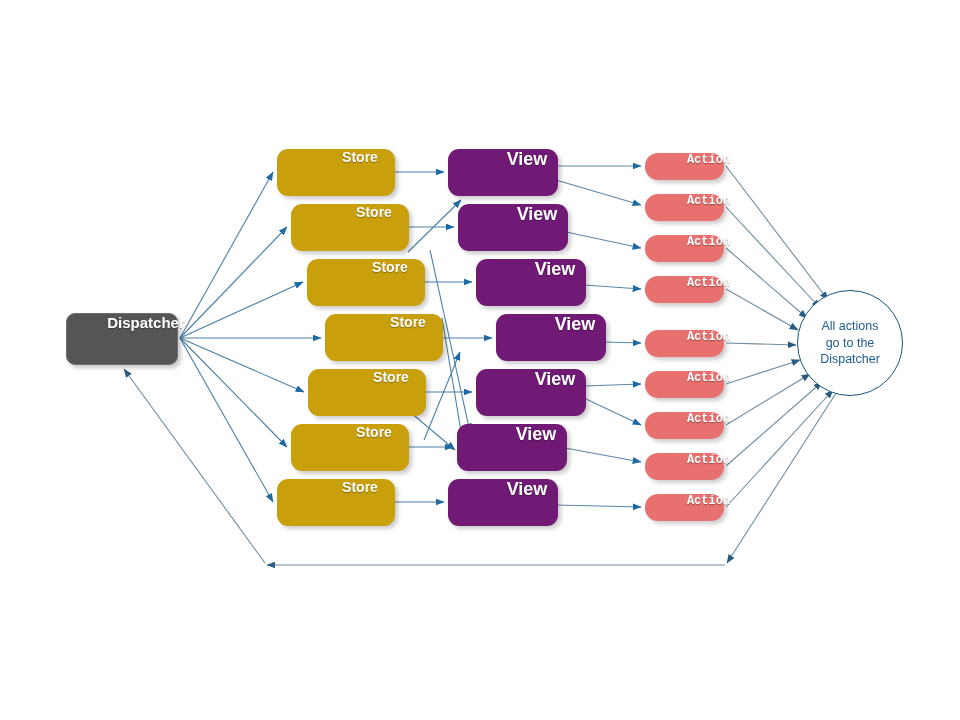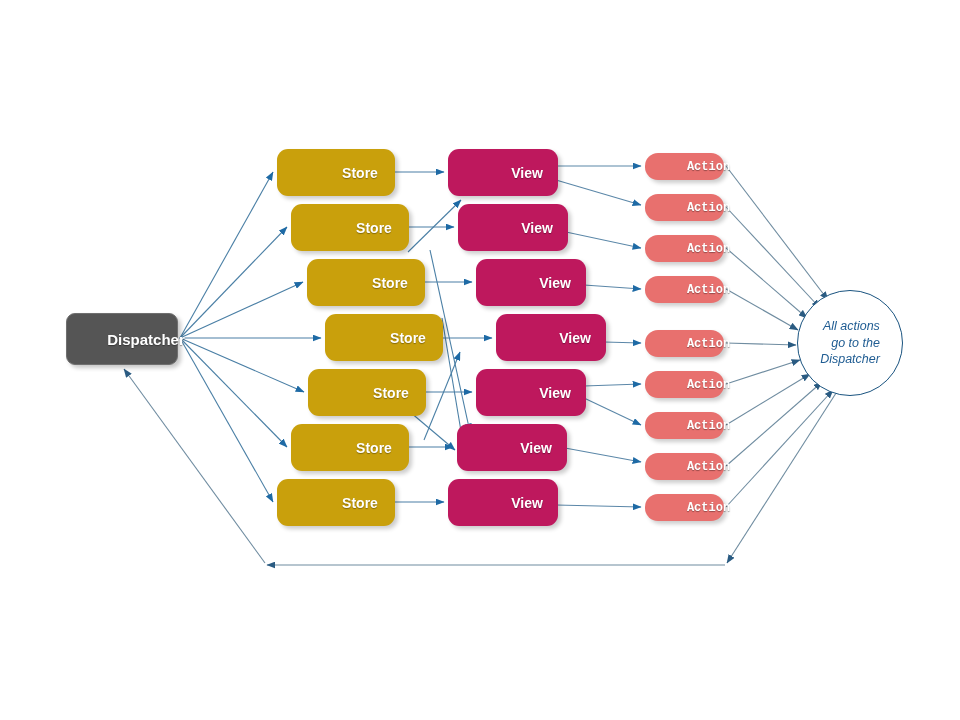--- a/index.html
+++ b/index.html
@@ -18,21 +18,20 @@
   #wires {
     position: absolute;
     left: 0; top: 0;
     width: 960px; height: 720px;
     pointer-events: none;
   }
   .node {
     position: absolute;
     box-sizing: border-box;
     display: flex;
-    align-items: center;
     justify-content: center;
     color: #ffffff;
     font-weight: bold;
     text-shadow: 0 1px 1px rgba(0,0,0,0.35);
     z-index: 3;
     padding-left: 48px;
   }
   .node-dispatcher {
     background: #555555;
     border: 1px solid #6f6f6f;
@@ -40,47 +39,46 @@
     font-size: 15px;
     box-shadow: 3px 3px 4px rgba(0,0,0,0.22);
   }
   .node-store {
     background: #C9A00C;
     border-radius: 11px;
     font-size: 14px;
     box-shadow: 3px 3px 4px rgba(0,0,0,0.20);
   }
   .node-view {
-    background: #be185d;
+    background: #701a75;
     border-radius: 11px;
-    font-size: 14px;
+    font-size: 18px;
     box-shadow: 3px 3px 4px rgba(0,0,0,0.20);
   }
   .node-action {
     background: #E8706E;
     border-radius: 13px;
     font-size: 12px;
     box-shadow: 3px 3px 4px rgba(0,0,0,0.20);
     font-family: Liberation Mono, monospace;
   }
   .node-circle {
     position: absolute;
     box-sizing: border-box;
     border-radius: 50%;
     border: 1.6px solid #19537F;
     background: #ffffff;
     color: #1F5C92;
     display: flex;
     align-items: center;
     justify-content: center;
-    text-align: right;
+    text-align: center;
     font-size: 12.5px;
     line-height: 1.32;
     z-index: 3;
-    font-style: italic;
   }
   .circle-text { white-space: pre-line; }
 </style>
 </head>
 <body>
 
 <div id="canvas">
 
   <svg id="wires" viewBox="0 0 960 720" xmlns="http://www.w3.org/2000/svg">
     <defs>

